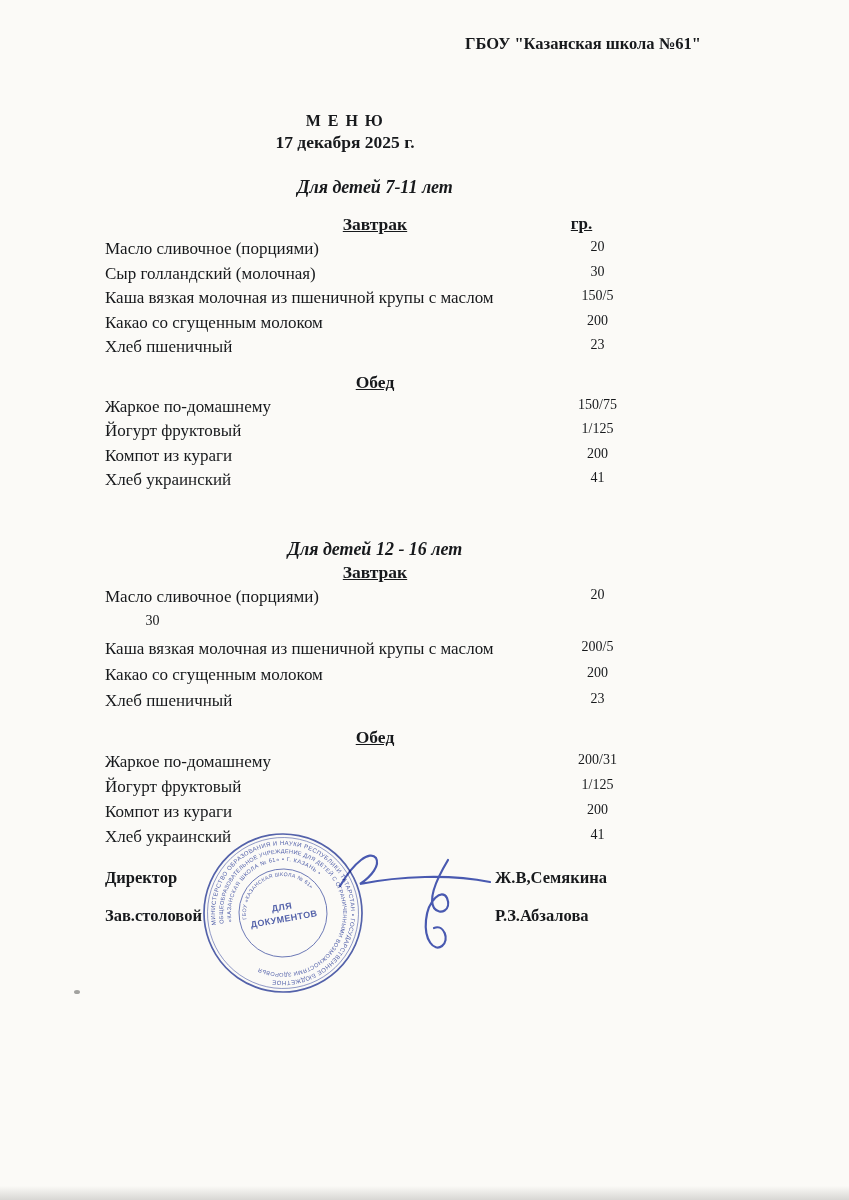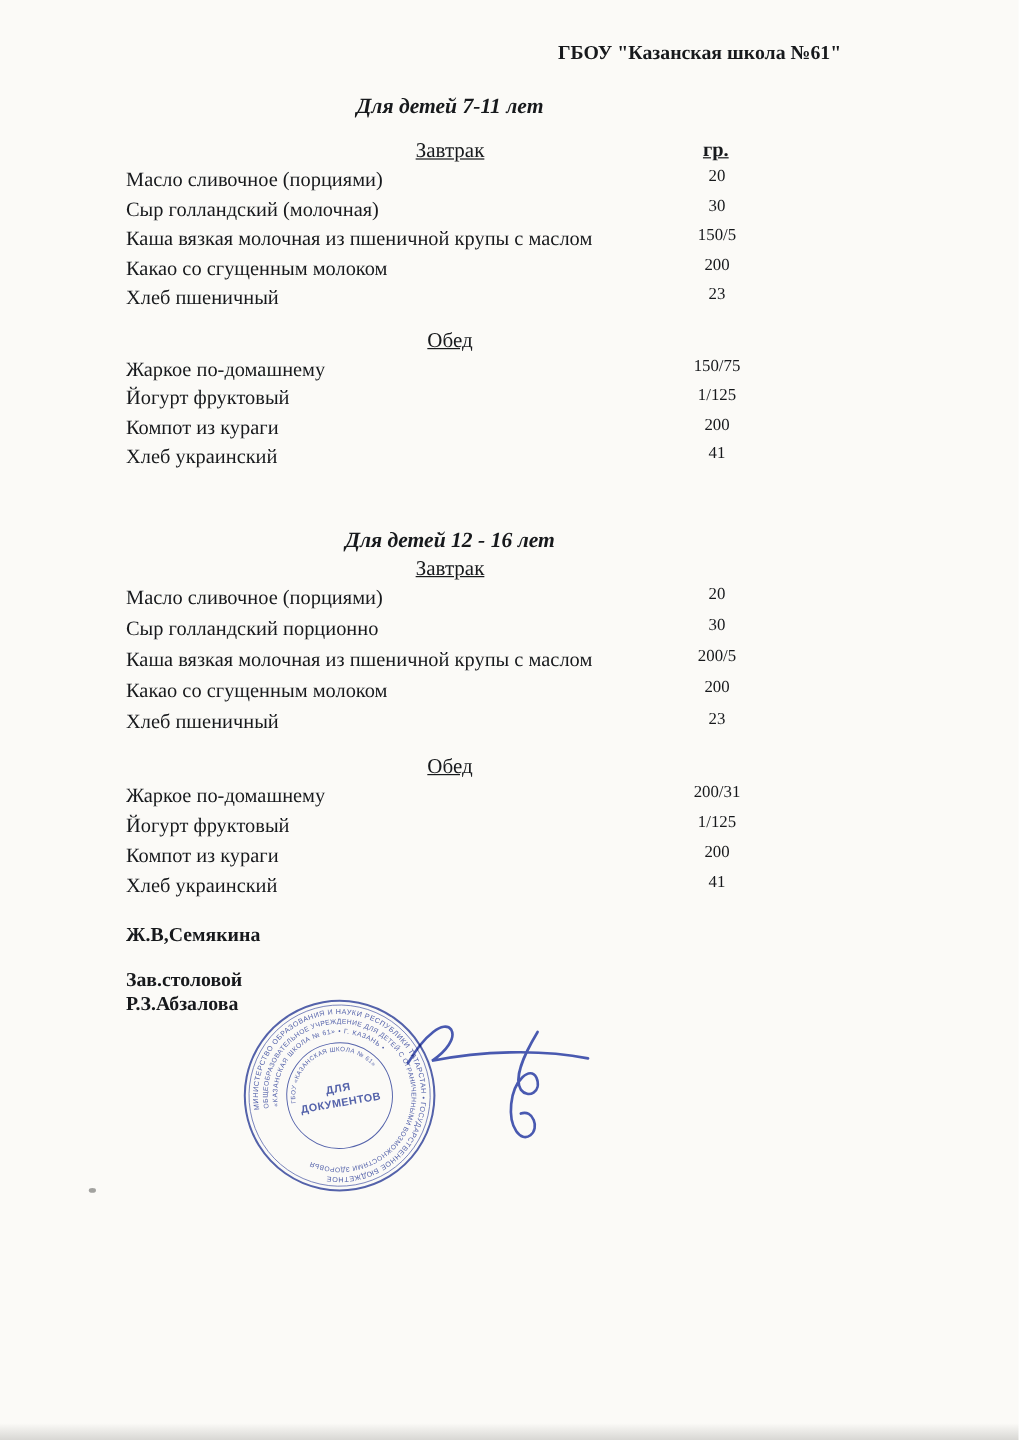--- a/index.html
+++ b/index.html
@@ -27,35 +27,35 @@
     font-size:18px;
   }
   .age-title.first { margin-top:24px; }
   .section-2 { margin-top:44px; }
   .meal-header {
     position:relative; text-align:center;
     font-size:17.5px; margin-top:16px; margin-bottom:4px;
   }
   .meal-header.tight { margin-top:2px; }
   .meal-header.lunch { margin-top:10px; }
-  .meal-name { font-weight:normal; text-decoration:underline;margin-top:20px; }
+  .meal-name { font-weight:bold; text-decoration:underline;margin-top:20px; }
   .units {
-    position:absolute; right:1px; top:0; width:95px;
+    position:absolute; right:16px; top:0; width:95px;
     text-align:center; font-weight:bold; text-decoration:underline;
     font-size:17px;
   }
   .row { display:flex; align-items:flex-start;gap:44px; }
   .rows-a .row { height:24.5px; }
   .rows-b .row { height:26px; }
   .rows-c .row { height:25px; }
   .dish { flex:1; font-size:17px; white-space:nowrap; }
   .amount { width:95px; text-align:center; font-size:14px; }
   .sig-row { display:flex; font-weight:bold; font-size:16.5px; position:relative; z-index:1; }
   .sig-row.director { margin-top:16px; }
-  .sig-row.steward  { margin-top:18px;flex-direction:column; }
+  .sig-row.steward  { margin-top:18px; }
   .sig-role { width:390px; }
   .sig-name { flex:1; }
 
   
   .stamp-wrap {
     position:absolute; left:198px; top:828px;
     width:170px; height:170px;
     transform:rotate(-10deg);
     mix-blend-mode:multiply;
     opacity:.88;
@@ -81,20 +81,24 @@
 </style>
 </head>
 <body>
 
 <div class="page">
 
   <div class="school-header">ГБОУ "Казанская школа №61"</div>
 
   <div class="content">
 
+    <div class="title-block">
+      <div class="menu-title">М Е Н Ю</div>
+      <div class="menu-date">17 декабря 2025 г.</div>
+    </div>
 
     <div>
       <div class="age-title first">Для детей 7-11 лет</div>
 
       <div class="meal-header">
         <span class="meal-name">Завтрак</span>
         <span class="units">гр.</span>
       </div>
       <div class="rows-a">
         <div class="row">
@@ -147,21 +151,20 @@
 
       <div class="meal-header tight">
         <span class="meal-name">Завтрак</span>
       </div>
       <div class="rows-b">
         <div class="row">
           <span class="dish">Масло сливочное (порциями)</span>
           <span class="amount">20</span>
         </div>
         <div class="row">
-          <span class="dish">Сыр голландский порционно</span>
           <span class="amount">30</span>
         </div>
         <div class="row">
           <span class="dish">Каша вязкая молочная из пшеничной крупы с маслом</span>
           <span class="amount">200/5</span>
         </div>
         <div class="row">
           <span class="dish">Какао со сгущенным молоком</span>
           <span class="amount">200</span>
         </div>
@@ -188,20 +191,21 @@
           <span class="amount">200</span>
         </div>
         <div class="row">
           <span class="dish">Хлеб украинский</span>
           <span class="amount">41</span>
         </div>
       </div>
     </div>
 
     <div class="sig-row director">
+      <span class="sig-role">Директор</span>
       <span class="sig-name">Ж.В,Семякина</span>
     </div>
     <div class="sig-row steward">
       <span class="sig-role">Зав.столовой</span>
       <span class="sig-name">Р.З.Абзалова</span>
     </div>
 
   </div>
 
   <div class="stamp-wrap">

